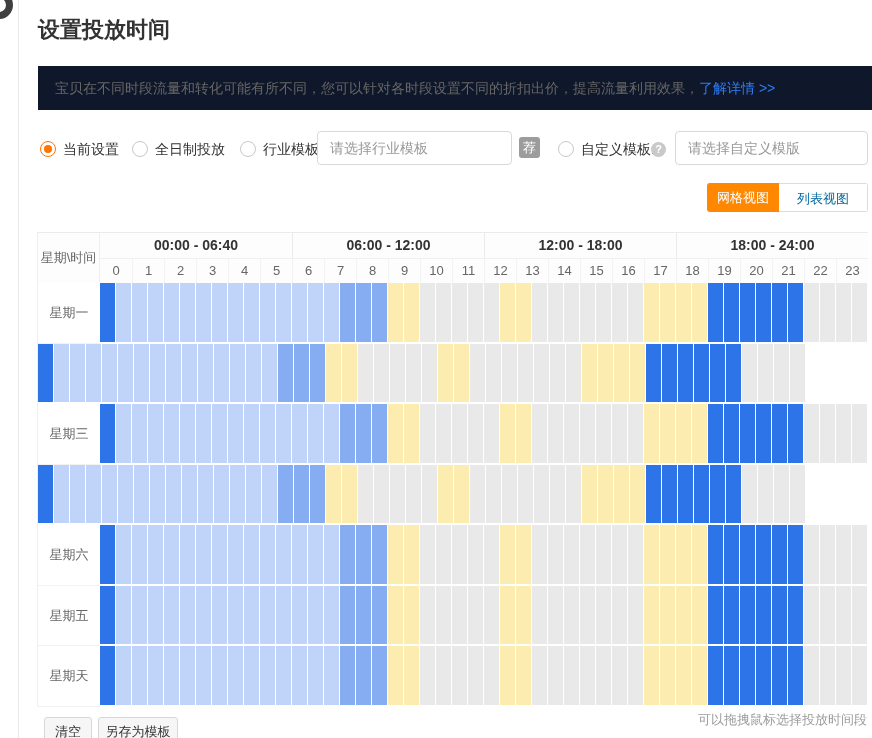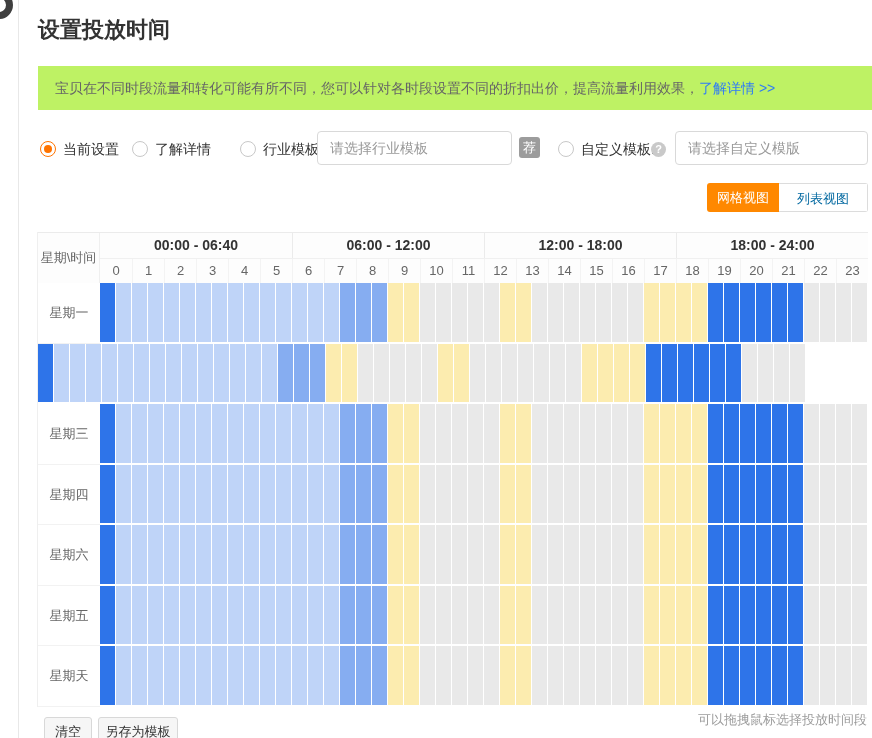--- a/index.html
+++ b/index.html
@@ -18,21 +18,21 @@
     box-sizing:border-box;z-index:6;
   }
   .page-divider{position:absolute;left:18px;top:0;width:1px;height:738px;background:#e8e8e8;}
 
   .page-title{
     position:absolute;left:38px;top:15px;
     font-size:22px;font-weight:bold;color:#333;
   }
   .notice{
     position:absolute;left:38px;top:66px;width:834px;height:44px;
-    background:#bef264;box-sizing:border-box;padding-left:17px;
+    background:#0f172a;box-sizing:border-box;padding-left:17px;
     font-size:14px;color:#666;line-height:44px;white-space:nowrap;overflow:hidden;
   }
   .notice a{color:#2f7cf6;text-decoration:none;cursor:pointer;}
 
   
   .mode-row{position:absolute;left:0;top:131px;width:872px;height:36px;}
   .mode-row .abs{position:absolute;}
   .radio{
     width:16px;height:16px;border-radius:50%;border:1px solid #c8c8c8;
     background:#fff;box-sizing:border-box;top:10px;cursor:pointer;
@@ -122,21 +122,21 @@
 
 <div class="page-title">设置投放时间</div>
 
 <div class="notice"><span>宝贝在不同时段流量和转化可能有所不同，您可以针对各时段设置不同的折扣出价，提高流量利用效果，</span><a>了解详情 &gt;&gt;</a></div>
 
 <div class="mode-row">
   <span class="abs radio checked" style="left:40px"></span>
   <span class="abs radio-label" style="left:63px">当前设置</span>
 
   <span class="abs radio" style="left:132px"></span>
-  <span class="abs radio-label" style="left:155px">了解详情</span>
+  <span class="abs radio-label" style="left:155px">全日制投放</span>
 
   <span class="abs radio" style="left:240px"></span>
   <span class="abs radio-label" style="left:263px">行业模板:</span>
   <div class="abs select" style="left:317px;width:195px">请选择行业模板</div>
   <span class="abs badge" style="left:519px">荐</span>
 
   <span class="abs radio" style="left:558px"></span>
   <span class="abs radio-label" style="left:581px">自定义模板:</span>
   <span class="abs help" style="left:651px">?</span>
   <div class="abs select" style="left:675px;width:193px">请选择自定义模版</div>
@@ -336,21 +336,20 @@
           <div class="cell" style="background: rgb(46, 116, 233);"></div>
           <div class="cell" style="background: rgb(46, 116, 233);"></div>
           <div class="cell" style="background: rgb(46, 116, 233);"></div>
           <div class="cell" style="background: rgb(233, 233, 233);"></div>
           <div class="cell" style="background: rgb(233, 233, 233);"></div>
           <div class="cell" style="background: rgb(233, 233, 233);"></div>
           <div class="cell" style="background: rgb(233, 233, 233);"></div>
         </div>
       </div>
       <div class="day-row">
-        <div class="day-label">星期四</div>
         <div class="cells">
           <div class="cell" style="background: rgb(46, 116, 233);"></div>
           <div class="cell" style="background: rgb(191, 212, 248);"></div>
           <div class="cell" style="background: rgb(191, 212, 248);"></div>
           <div class="cell" style="background: rgb(191, 212, 248);"></div>
           <div class="cell" style="background: rgb(191, 212, 248);"></div>
           <div class="cell" style="background: rgb(191, 212, 248);"></div>
           <div class="cell" style="background: rgb(191, 212, 248);"></div>
           <div class="cell" style="background: rgb(191, 212, 248);"></div>
           <div class="cell" style="background: rgb(191, 212, 248);"></div>

